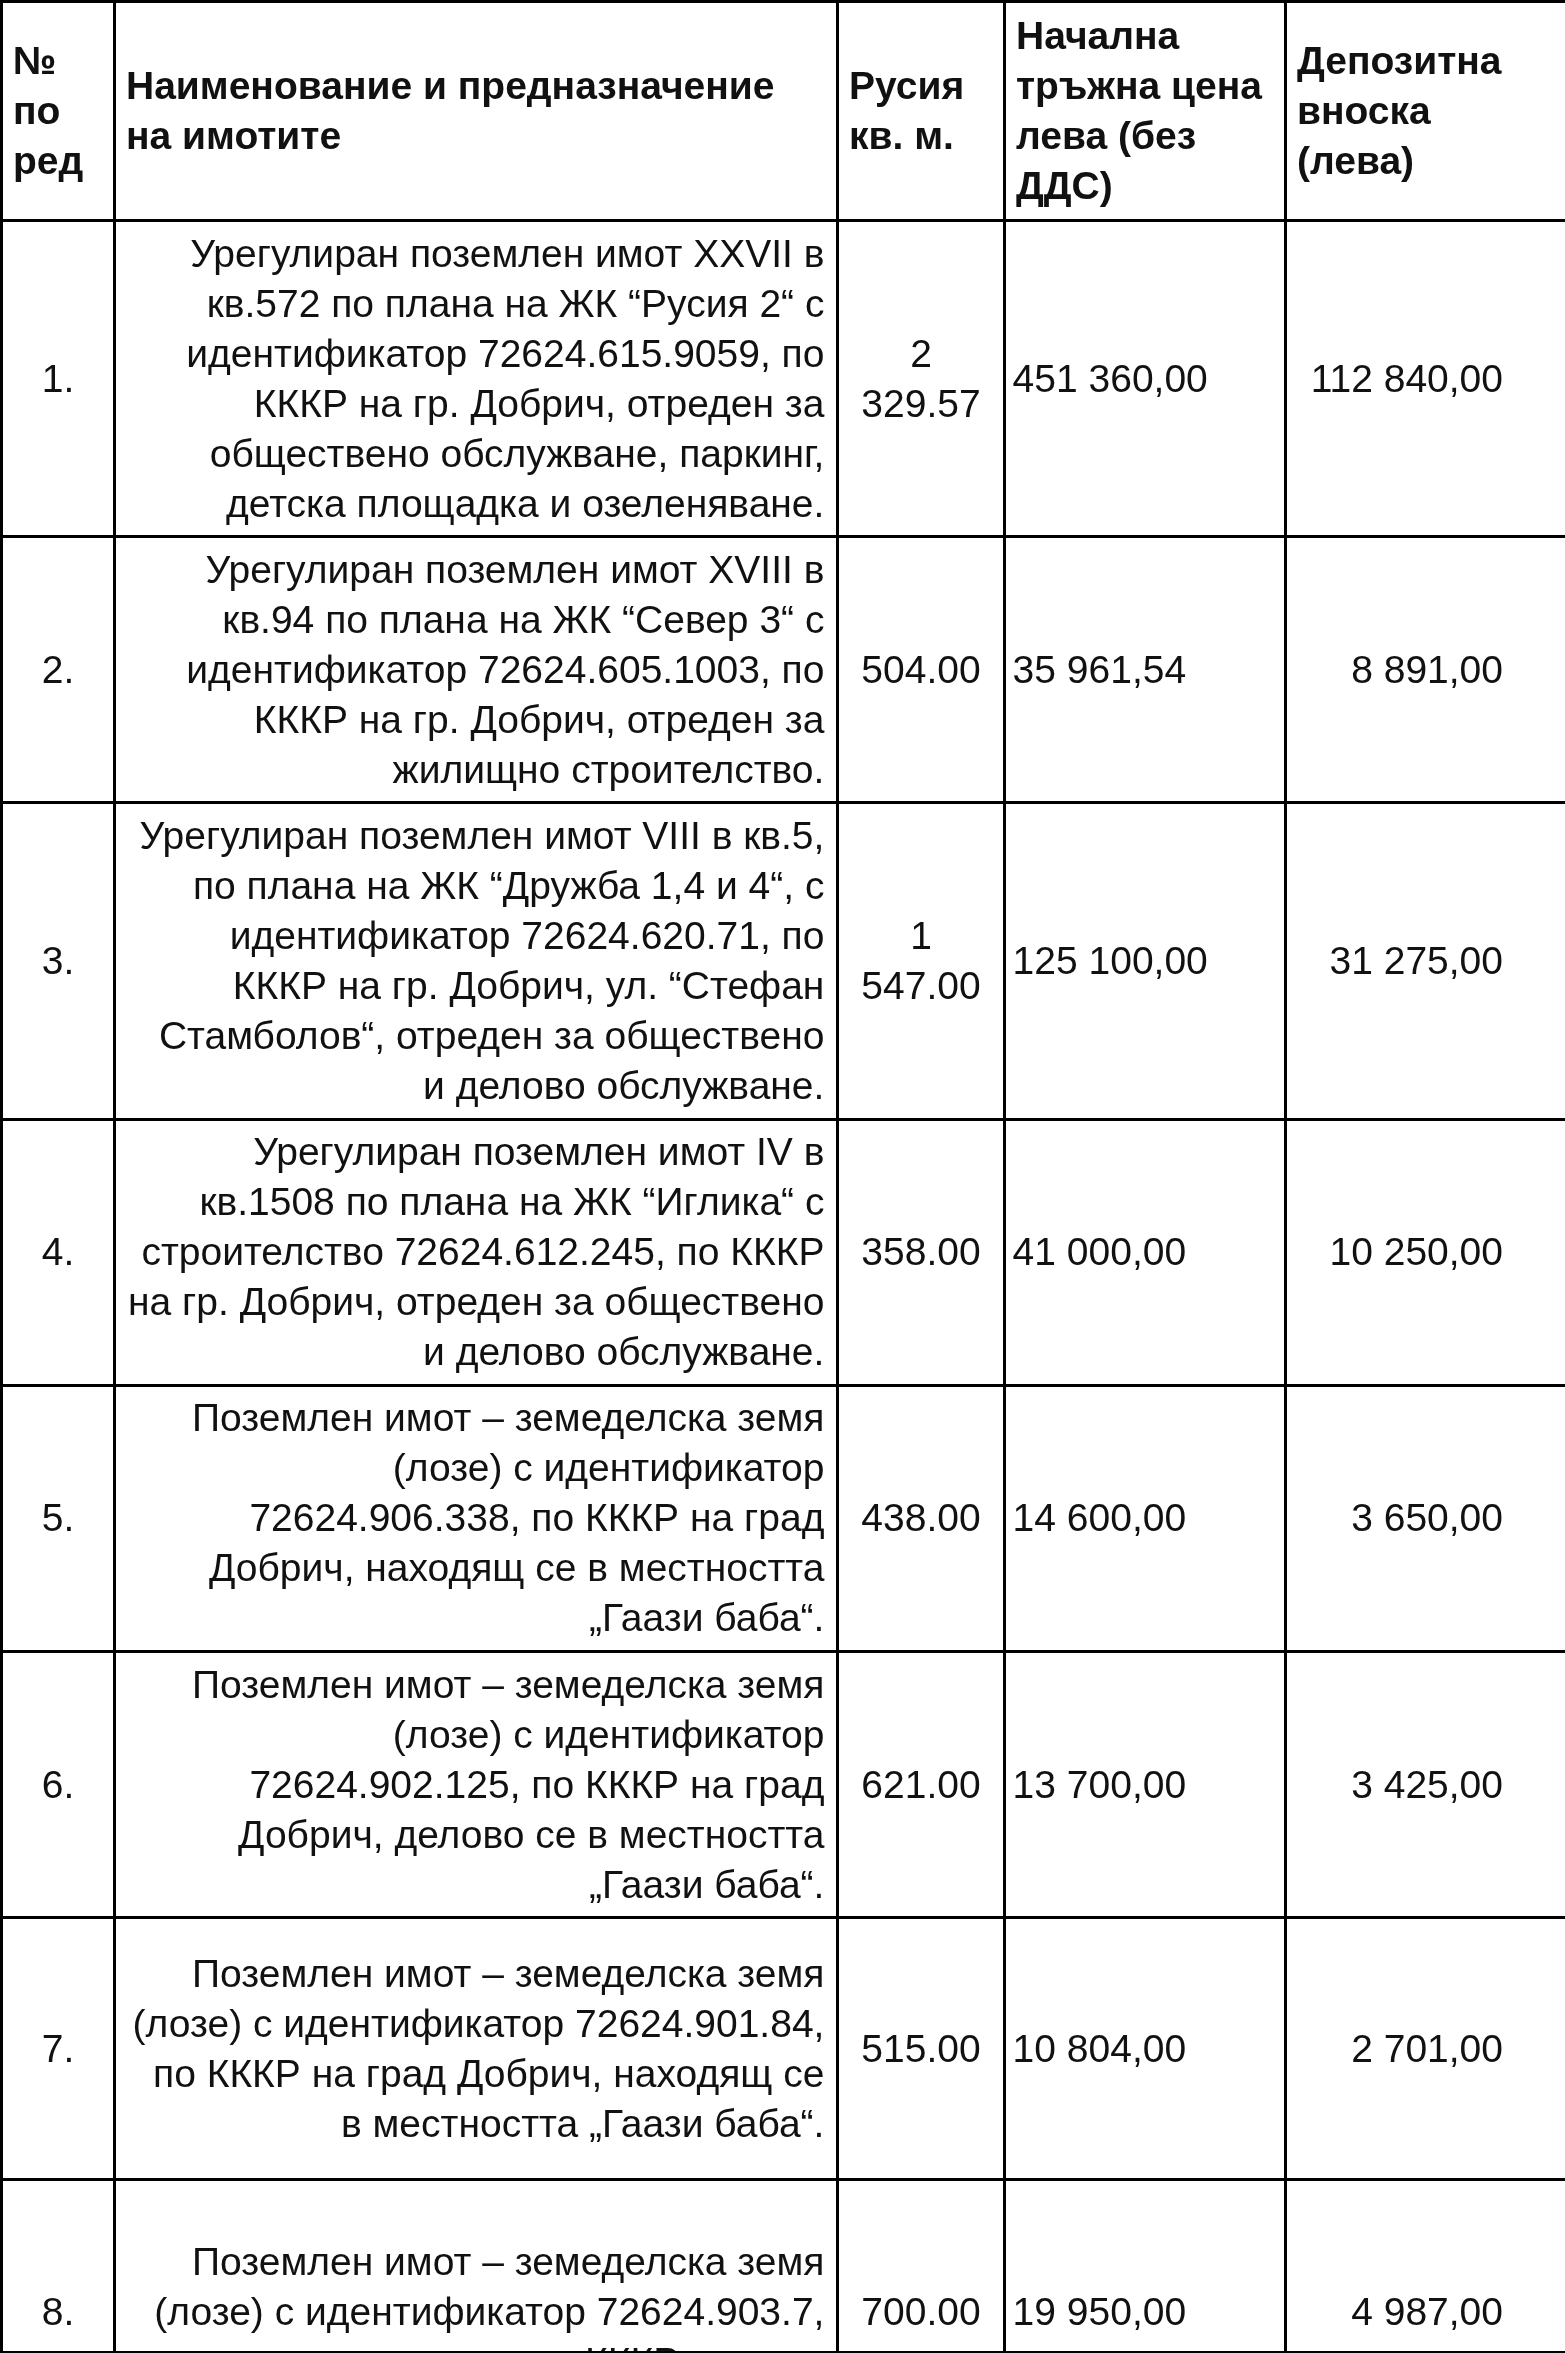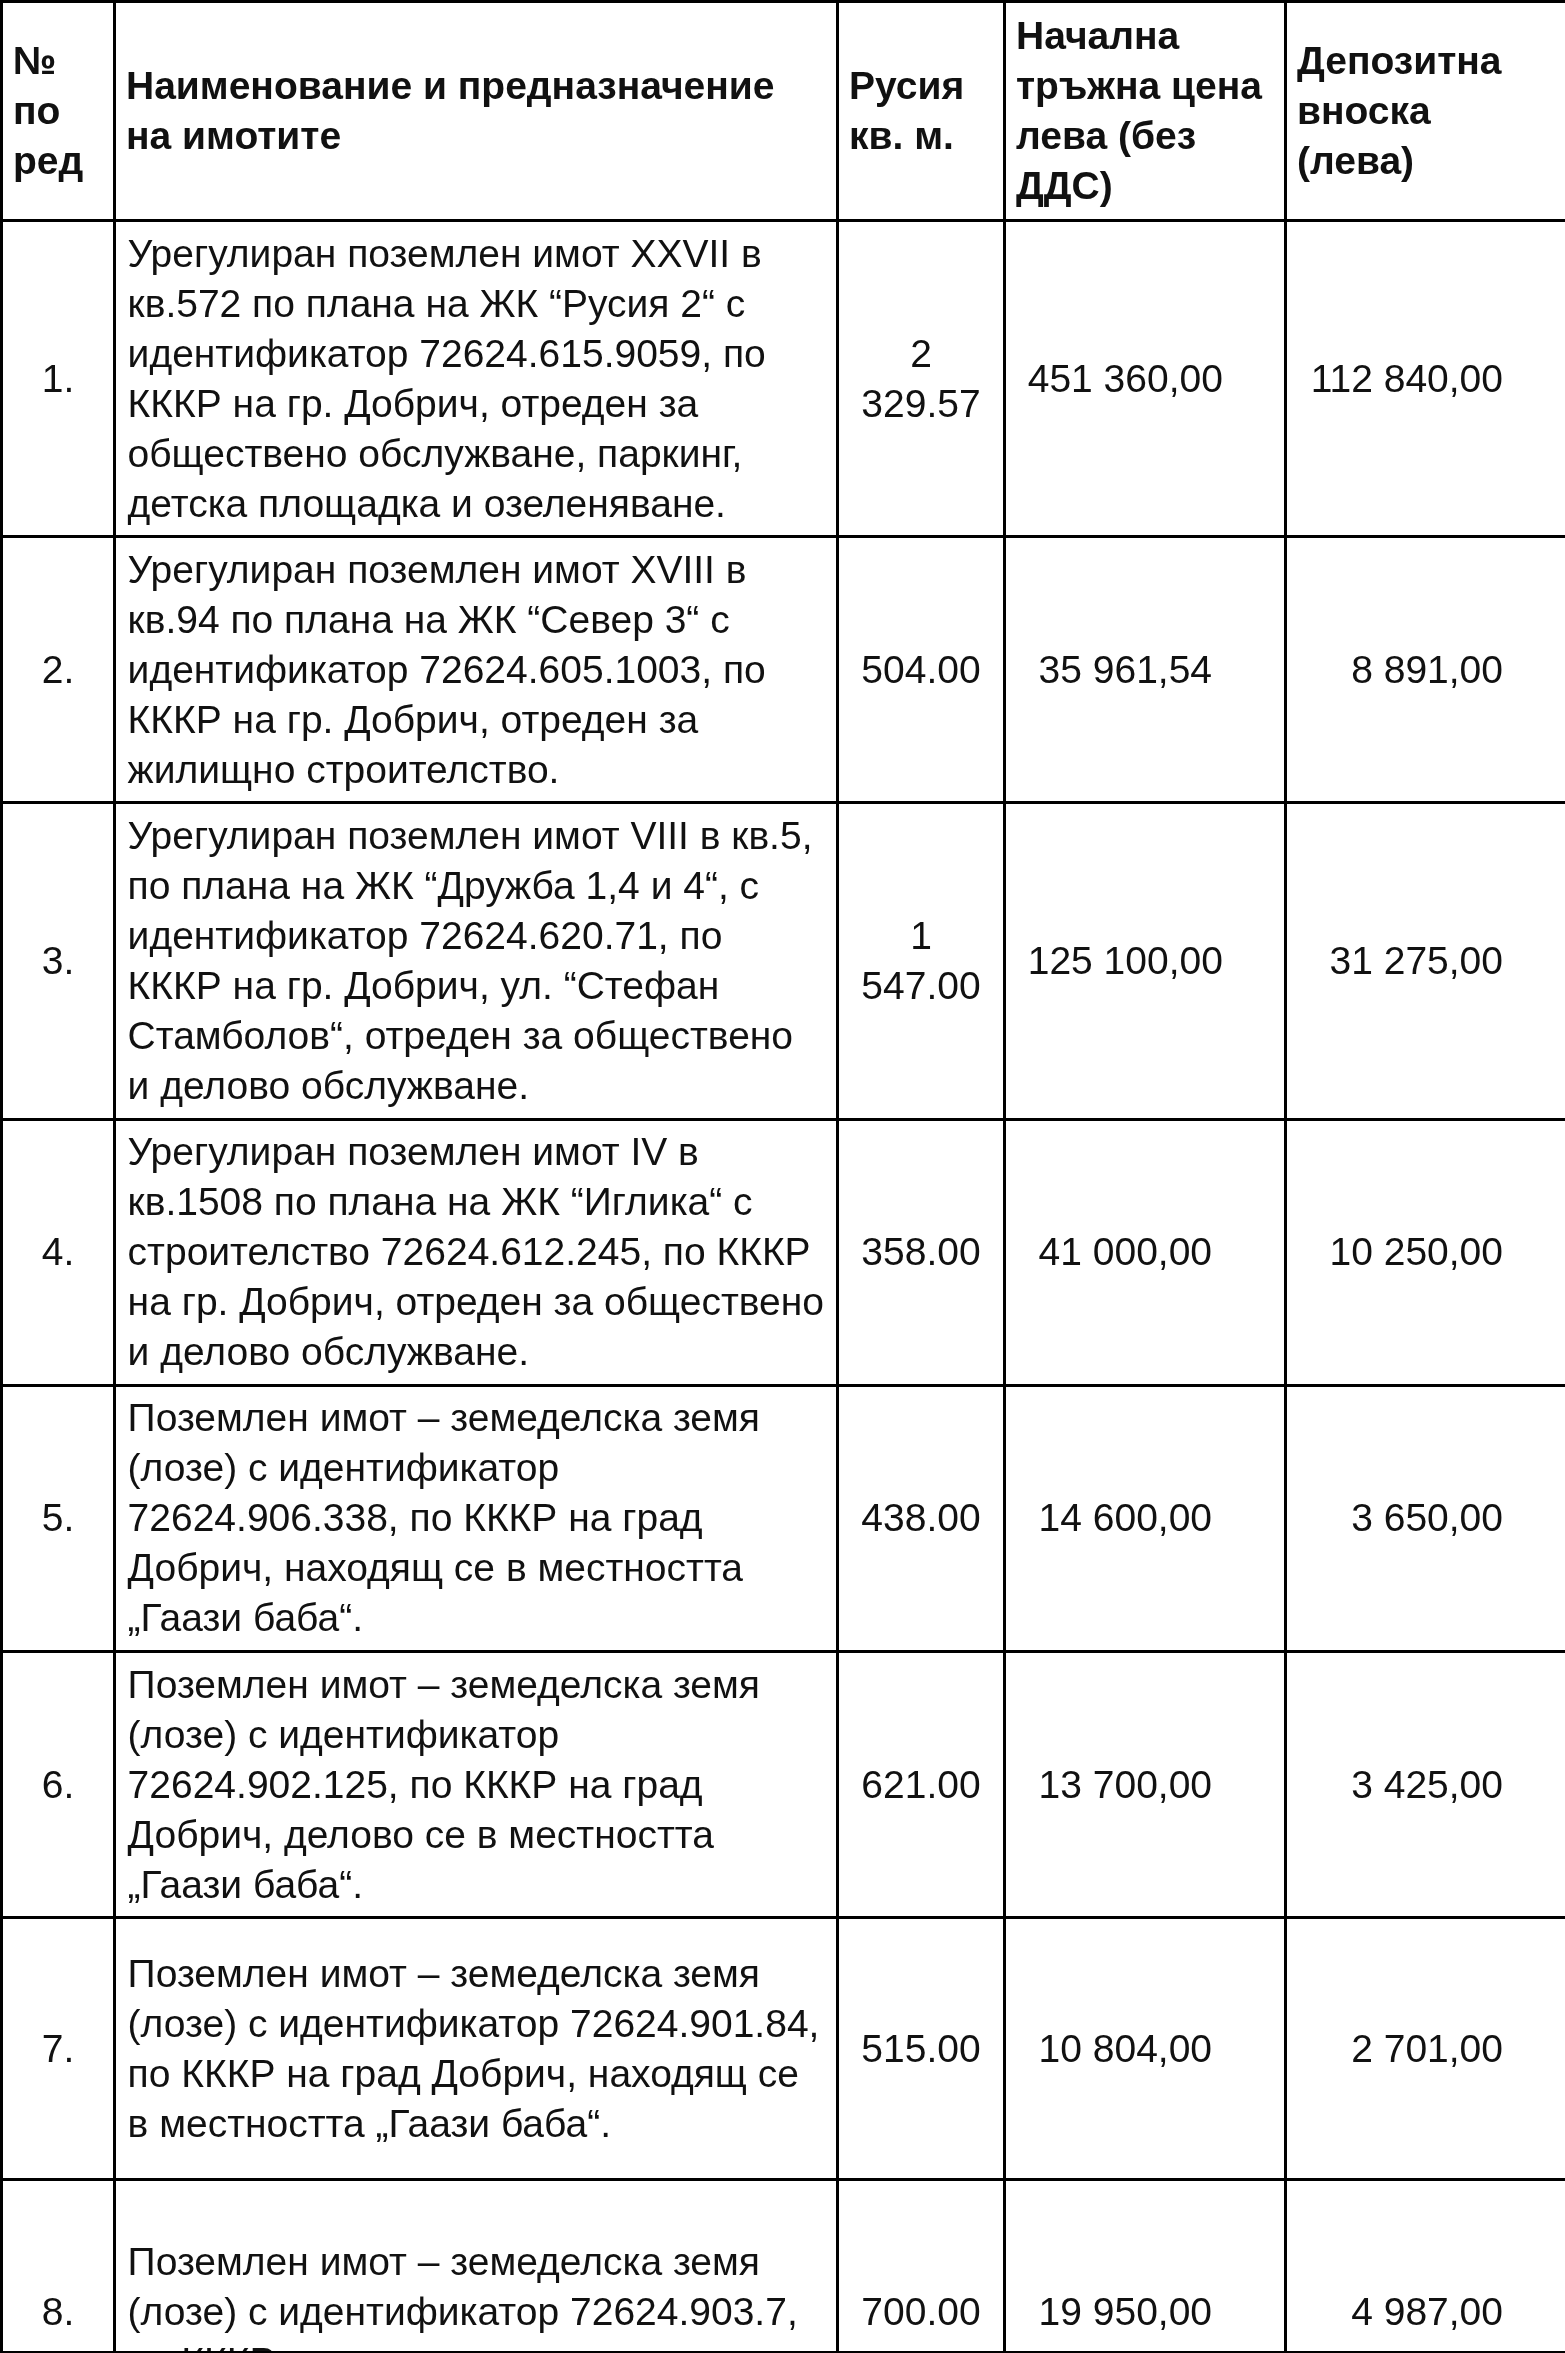--- a/index.html
+++ b/index.html
@@ -46,30 +46,30 @@
   .r4 { height: 262px; }
   .r5 { height: 262px; }
   .r6 { height: 262px; }
   .r7 { height: 262px; }
   .r8 { height: 265px; }
   td.c-num {
     text-align: center;
     padding: 6.6px 5px;
   }
   td.c-name {
-    text-align: left;
+    text-align: right;
     vertical-align: top;
     padding: 6.6px 11.6px;
   }
   td.c-area {
     text-align: center;
     padding: 6.6px 6.6px;
   }
   td.c-price {
-    text-align: center;
+    text-align: left;
     padding: 6.6px 46px 6.6px 6.6px;
   }
   td.c-deposit {
     text-align: right;
     padding: 6.6px 62px 6.6px 6.6px;
   }
 </style>
 </head>
 <body>
 

